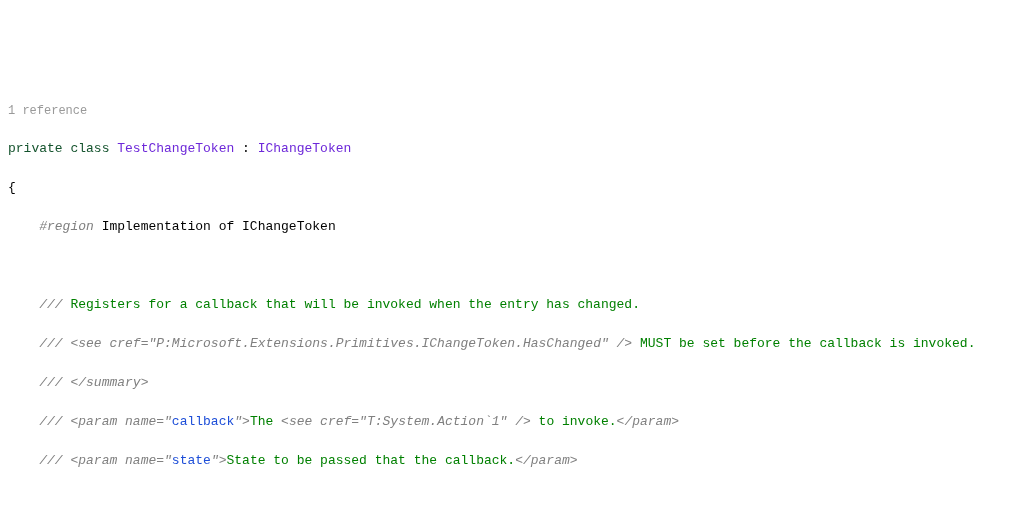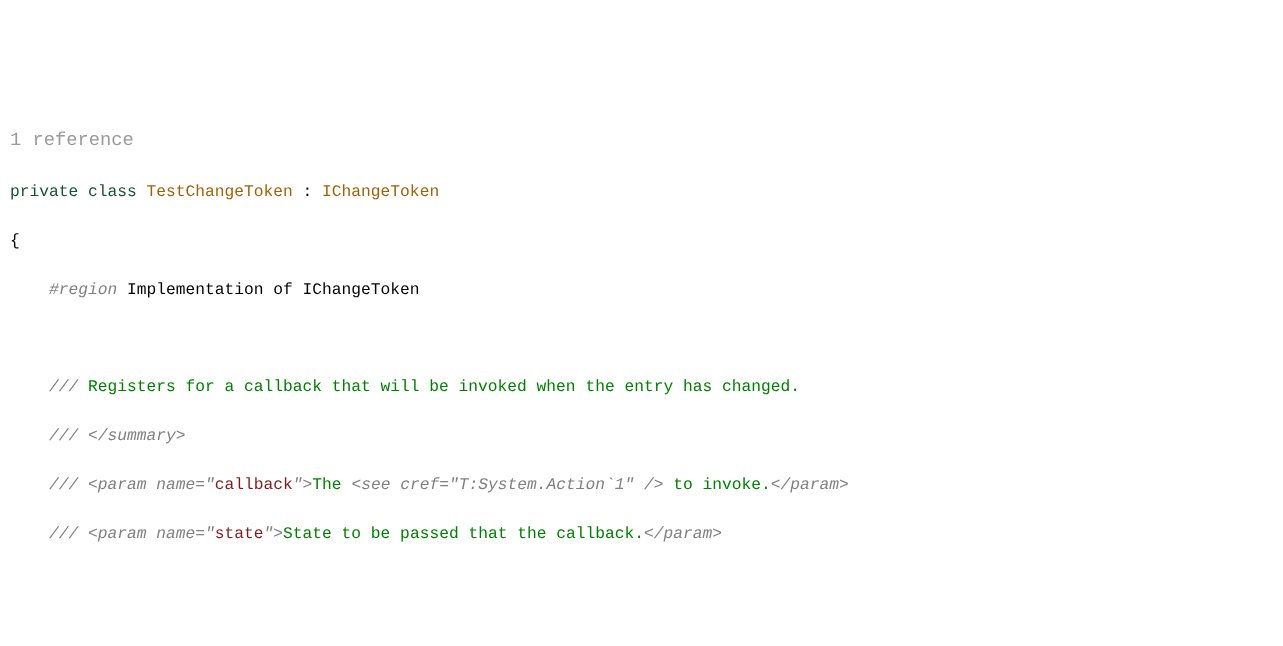--- a/index.html
+++ b/index.html
@@ -8,38 +8,39 @@
       font-size: 13px;
       background: #ffffff;
       color: #000000;
       line-height: 1.5;
       padding: 4px 8px;
       white-space: pre;
       overflow-x: auto;
     }
     .line { display: block; }
     .kw-blue { color: #14532d; }
-    .kw-teal { color: #a16207; margin-top: 12px; }
+    .kw-teal { color: #6d28d9; margin-top: 12px; }
     .kw-green { color: #008000; margin-top: 48px; }
     .kw-gray { color: #808080; font-style: italic; }
-    .kw-black { color: #7f1d1d; }
-    .codelens { color: #999999; font-size: 15px; display: block; }
+    .kw-black { color: #1d4ed8; }
+    .codelens { color: #999999; font-size: 12px; display: block; }
   </style>
 </head>
 <body>
 
 
 
 <div>
 <span class="codelens">1 reference</span>
 <span class="line"><span class="kw-blue">private</span><span> </span><span class="kw-blue">class</span><span> </span><span class="kw-teal">TestChangeToken</span><span> : </span><span class="kw-teal">IChangeToken</span></span>
 <span class="line"><span>{</span></span>
 <span class="line">    <span class="kw-gray">#region</span><span> </span><span>Implementation of IChangeToken</span></span>
 <span class="line"> </span>
 <span class="line">    <span class="kw-gray">///</span><span> </span><span class="kw-green">Registers for a callback that will be invoked when the entry has changed.</span></span>
+<span class="line">    <span class="kw-gray">///</span><span> </span><span class="kw-gray">&lt;see cref="</span><span class="kw-gray">P:Microsoft.Extensions.Primitives.IChangeToken.HasChanged</span><span class="kw-gray">" /&gt;</span><span class="kw-green"> MUST be set before the callback is invoked.</span></span>
 <span class="line">    <span class="kw-gray">///</span><span> </span><span class="kw-gray">&lt;/summary&gt;</span></span>
 <span class="line">    <span class="kw-gray">///</span><span> </span><span class="kw-gray">&lt;param name="</span><span class="kw-black">callback</span><span class="kw-gray">"&gt;</span><span class="kw-green">The </span><span class="kw-gray">&lt;see cref="</span><span class="kw-gray">T:System.Action`1</span><span class="kw-gray">" /&gt;</span><span class="kw-green"> to invoke.</span><span class="kw-gray">&lt;/param&gt;</span></span>
 <span class="line">    <span class="kw-gray">///</span><span> </span><span class="kw-gray">&lt;param name="</span><span class="kw-black">state</span><span class="kw-gray">"&gt;</span><span class="kw-green">State to be passed that the callback.</span><span class="kw-gray">&lt;/param&gt;</span></span>
 
 
 
 
 
 
 

